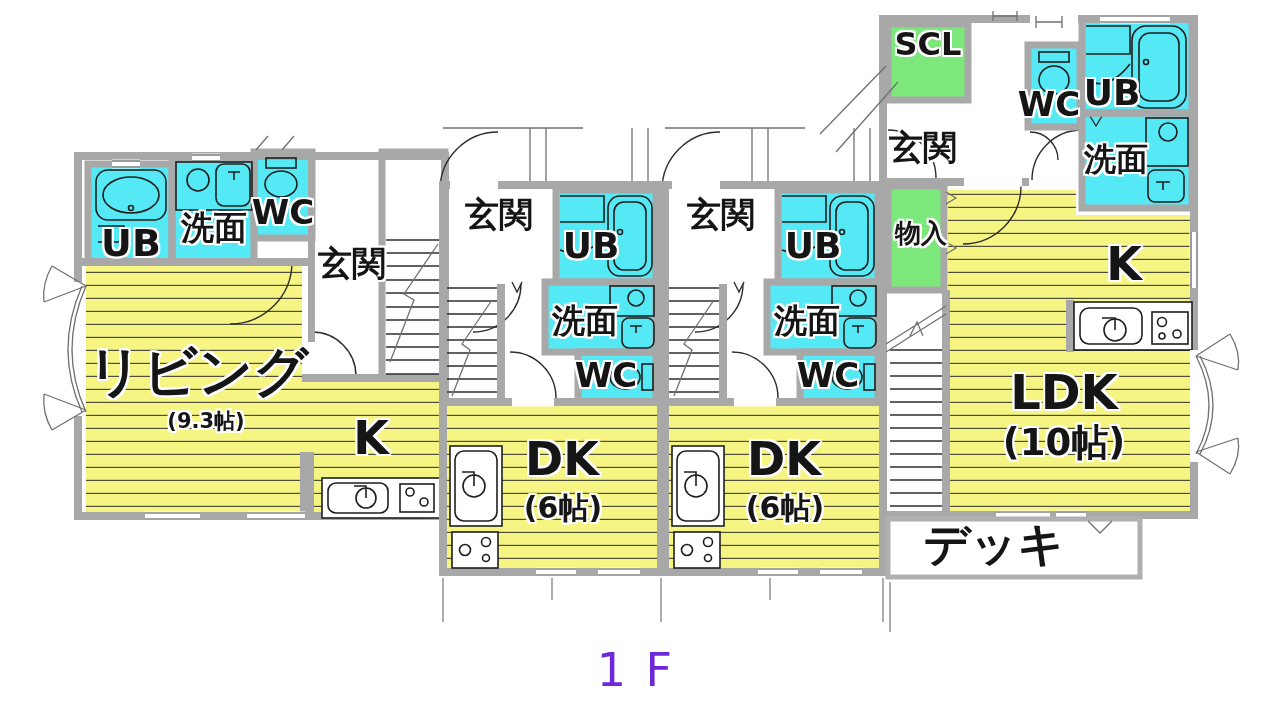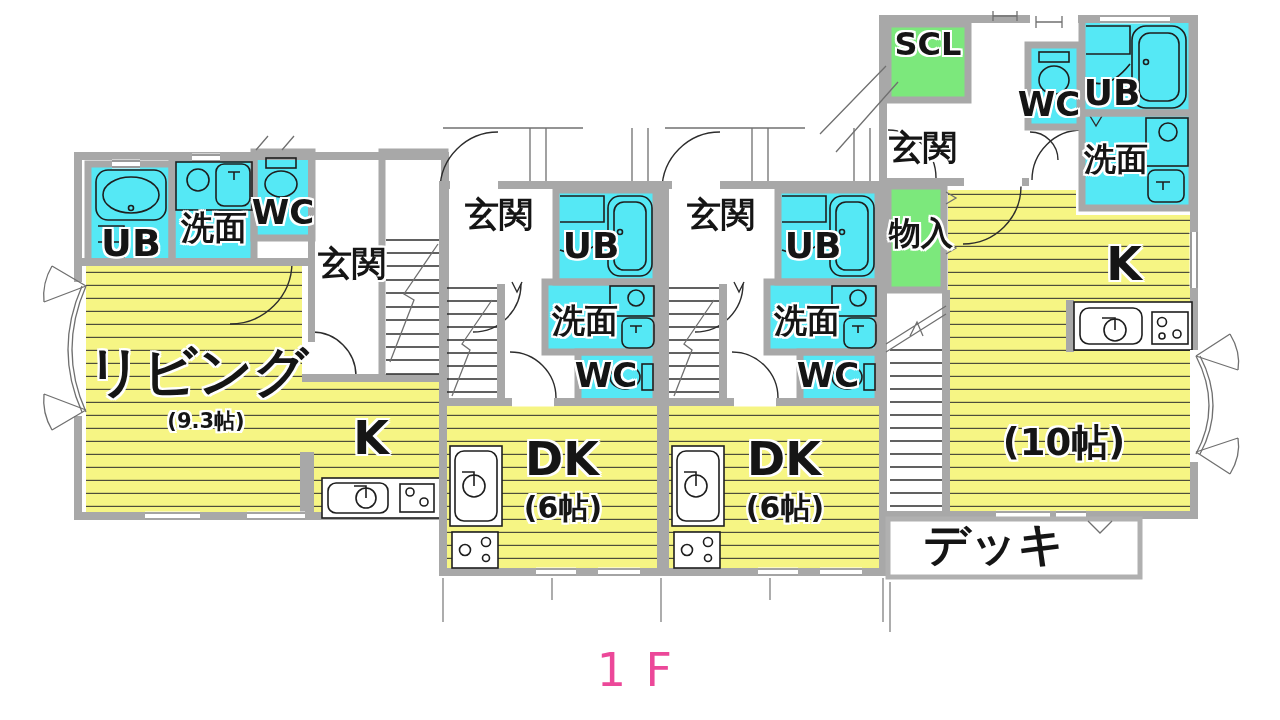--- a/index.html
+++ b/index.html
@@ -3,21 +3,21 @@
 <meta charset="utf-8">
 <style>
   html,body{margin:0;padding:0;background:#ffffff;}
   .stage{position:relative;width:1280px;height:720px;background:#fff;overflow:hidden;
          font-family:"DejaVu Sans","Liberation Sans",sans-serif;}
   .stage svg{position:absolute;left:0;top:0;}
   .lbl{position:absolute;transform:translate(-50%,-50%);font-weight:bold;color:#151515;
        white-space:nowrap;line-height:1;
        text-shadow:-2px -2px 0 #fff,2px -2px 0 #fff,-2px 2px 0 #fff,2px 2px 0 #fff,
                    -2px 0 0 #fff,2px 0 0 #fff,0 -2px 0 #fff,0 2px 0 #fff;}
-  .floor-lbl{position:absolute;transform:translate(-50%,-50%);font-weight:400;color:#ec4899;
+  .floor-lbl{position:absolute;transform:translate(-50%,-50%);font-weight:400;color:#6d28d9;
        letter-spacing:.42em;line-height:1;}
   
   .wall{stroke:#a8a8a8;stroke-width:8;fill:none}
   .wall6{stroke:#a8a8a8;stroke-width:7;fill:none}
   .wseg{fill:#a8a8a8;stroke:none}
   .ln{stroke:#2d2d2d;stroke-width:1.4;fill:none}
   .thin{stroke:#707070;stroke-width:1.3;fill:none}
   .fix{stroke:#1e1e1e;stroke-width:1.6;fill:none}
   .fixw{stroke:#1e1e1e;stroke-width:1.6;fill:#ffffff}
   .win{stroke:#ffffff;stroke-width:9;fill:none}
@@ -419,20 +419,21 @@
 <div class="lbl" style="left:807px;top:320px;font-size:33px">洗面</div>
 <div class="lbl" style="left:828px;top:375px;font-size:34px">WC</div>
 <div class="lbl" style="left:784px;top:459px;font-size:46px">DK</div>
 <div class="lbl" style="left:785px;top:508px;font-size:30px">(6帖)</div>
 
 <div class="lbl" style="left:928px;top:44px;font-size:32px">SCL</div>
 <div class="lbl" style="left:923px;top:147px;font-size:34px">玄関</div>
 <div class="lbl" style="left:1049px;top:104px;font-size:34px">WC</div>
 <div class="lbl" style="left:1112px;top:93px;font-size:36px">UB</div>
 <div class="lbl" style="left:1116px;top:159px;font-size:32px">洗面</div>
-<div class="lbl" style="left:921px;top:233px;font-size:32px">物入</div>
+<div class="lbl" style="left:921px;top:233px;font-size:26px">物入</div>
 <div class="lbl" style="left:1124px;top:264px;font-size:46px">K</div>
+<div class="lbl" style="left:1064px;top:392px;font-size:48px">LDK</div>
 <div class="lbl" style="left:1064px;top:442px;font-size:37px">(10帖)</div>
 <div class="lbl" style="left:994px;top:544px;font-size:46px">デッキ</div>
 
 <div class="floor-lbl" style="left:644px;top:670px;font-size:46px">1F</div>
 
 </div>
 
 </body></html>

